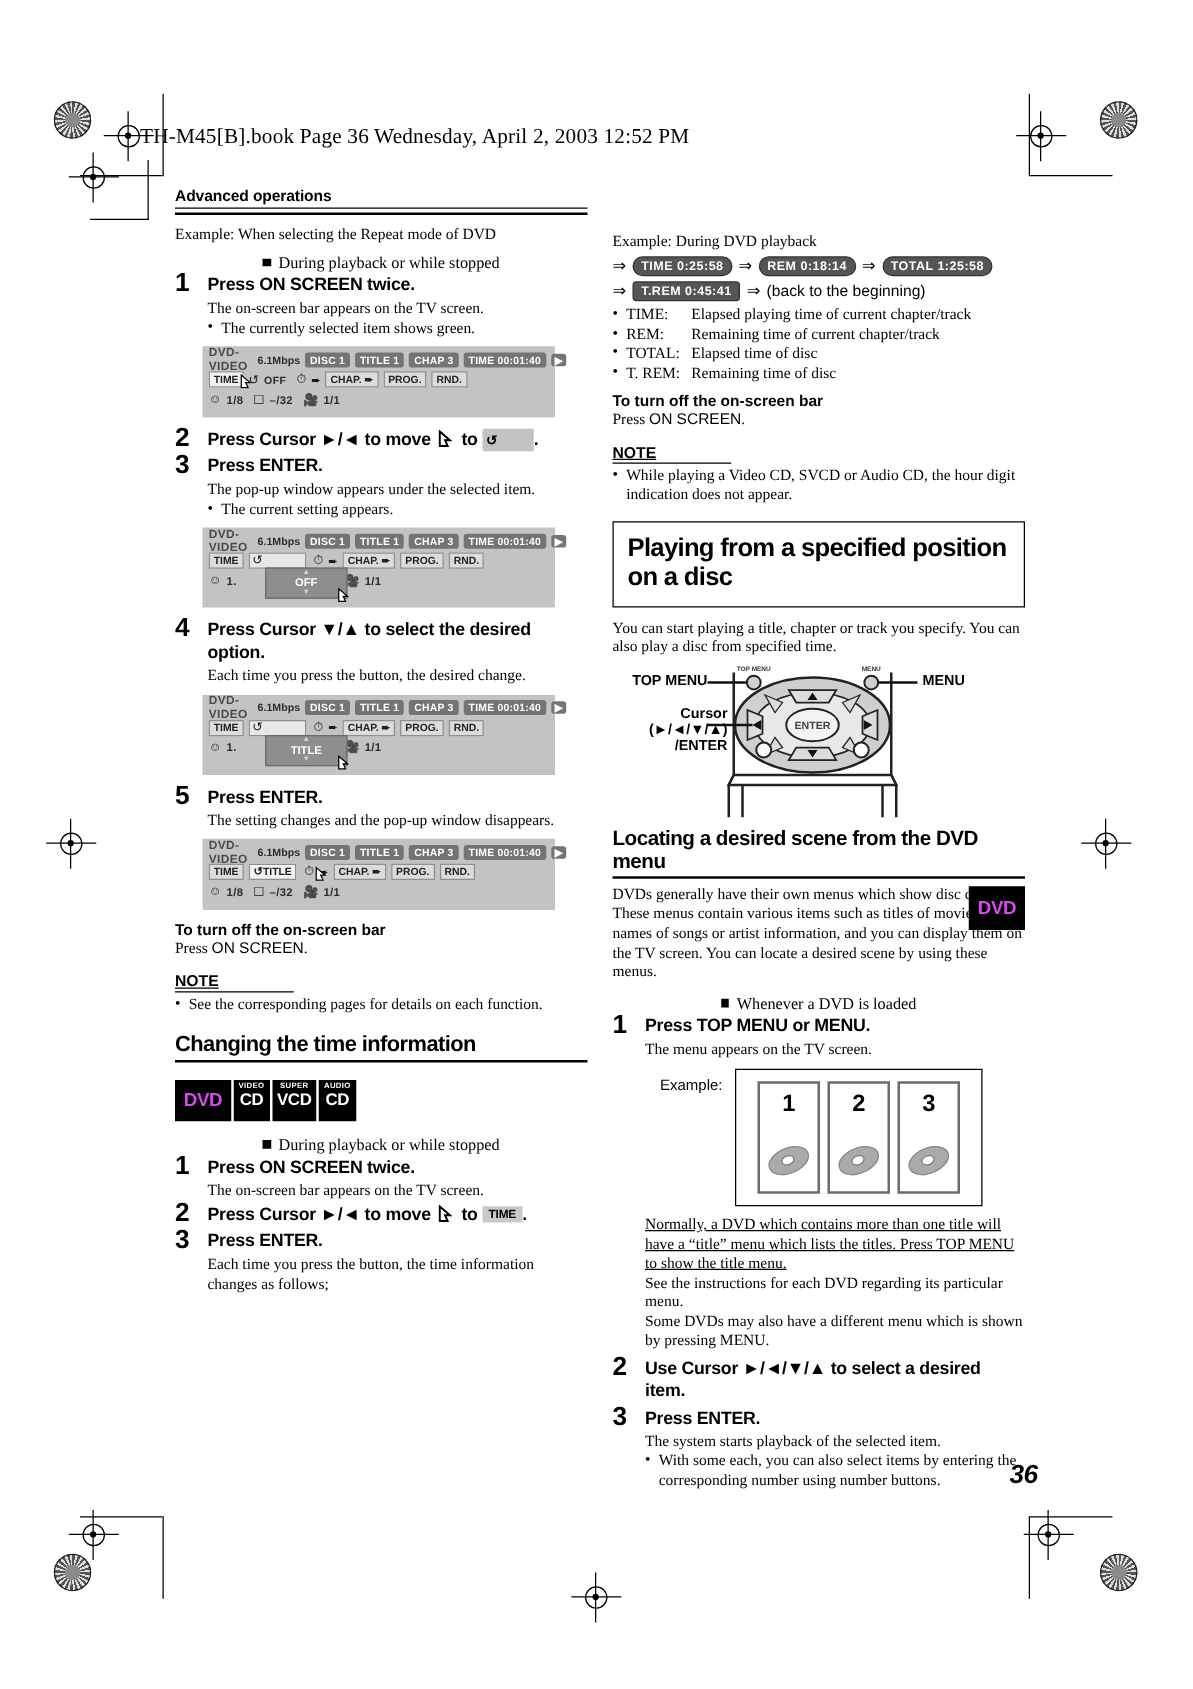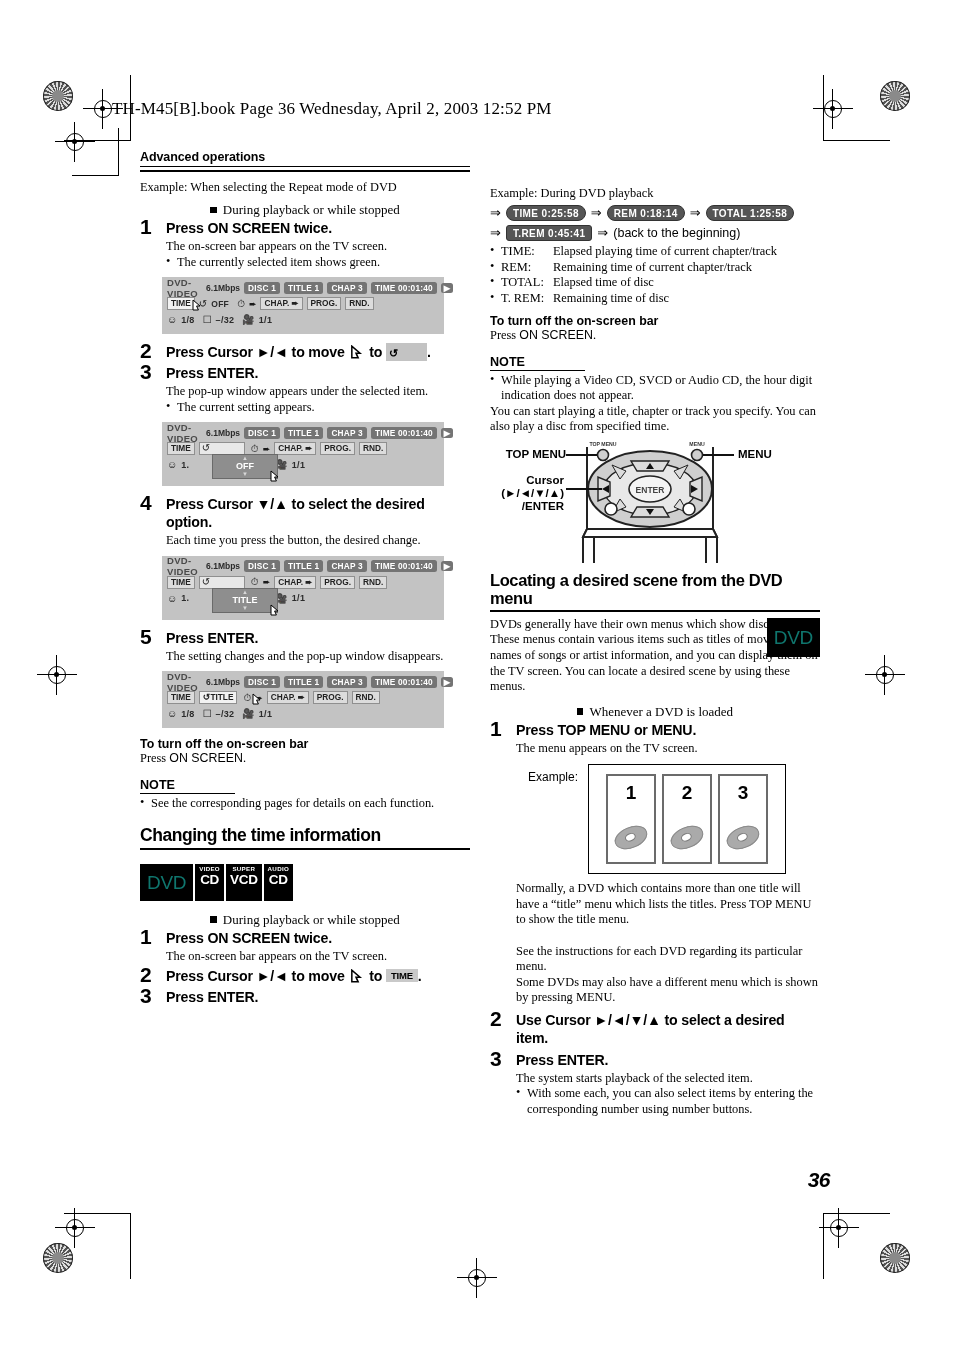--- a/index.html
+++ b/index.html
@@ -46,21 +46,21 @@
   .step .num{position:absolute;left:0;top:-3px;font-family:"Liberation Sans",sans-serif;font-weight:bold;font-size:21px;line-height:1;}
   .step .txt{font-family:"Liberation Sans",sans-serif;font-weight:bold;font-size:14.2px;line-height:1.16;letter-spacing:-.2px;}
   .sub{font-size:12.4px;line-height:1.25;margin:1px 0 0 26px;}
   .sub.tight{margin-top:0;}
   .bul{font-size:12.4px;line-height:1.25;margin:0 0 0 26px;padding-left:11px;position:relative;}
   .bul::before{content:"•";position:absolute;left:0;top:-1px;}
   .bulp{font-size:12.4px;line-height:1.25;margin:0;padding-left:11px;position:relative;}
   .bulp::before{content:"•";position:absolute;left:0;top:-1px;}
 
   .bold-s{font-family:"Liberation Sans",sans-serif;font-weight:bold;font-size:12.4px;margin:9px 0 0 0;}
-  .note-t{font-family:"Liberation Sans",sans-serif;font-weight:bold;font-size:12.6px;margin:9px 0 0 0;display:inline-block;border-bottom:1.6px solid #000;padding:0 60px 1px 0;}
+  .note-t{font-family:"Liberation Sans",sans-serif;font-weight:bold;font-size:12.6px;margin:9px 0 0 0;display:inline-block;border-bottom:1.6px solid #000;padding:0 60px 1px 0;text-decoration:underline;}
   .sans{font-family:"Liberation Sans",sans-serif;}
 
   
   .osb{background:#c3c3c3;width:272px;padding:4px 5px 5px 5px;margin:7px 0 9px 0;position:relative;font-family:"Liberation Sans",sans-serif;}
   .osb .row{display:flex;align-items:center;gap:4px;height:13px;margin-bottom:3px;}
   .osb .row:last-child{margin-bottom:0;}
   .chip{background:#747474;color:#fff;font-size:8.3px;font-weight:bold;padding:1px 4px;border-radius:2.5px;letter-spacing:.2px;line-height:10px;white-space:nowrap;}
   .lbl{color:#4a4a4a;font-size:9.5px;font-weight:bold;letter-spacing:.3px;}
   .lbl.dk{color:#2b2b2b;}
   .mb{color:#2b2b2b;font-size:8.5px;font-weight:bold;}
@@ -72,21 +72,21 @@
          font-family:"Liberation Sans",sans-serif;font-weight:bold;font-size:9px;line-height:11px;padding:1px 0 1px 0;}
   .popup .ar{font-size:6px;line-height:5px;color:#d8d8d8;}
   .cursorarrow{position:absolute;width:10px;height:12px;}
 
   
   .badges{display:flex;gap:2px;}
   .badge{background:#000;color:#fff;font-family:"Liberation Sans",sans-serif;font-weight:bold;
          text-align:center;padding:2px 4px 3px 4px;line-height:1;}
   .badge .tiny{font-size:6.2px;display:block;letter-spacing:.3px;margin-bottom:1px;}
   .badge .big{font-size:13.5px;display:block;letter-spacing:-.3px;}
-  .dvdbox{background:#000;color:#0f766e;font-family:"Liberation Sans",sans-serif;font-weight:normal;font-size:19px;
+  .dvdbox{background:#000;color:#d946ef;font-family:"Liberation Sans",sans-serif;font-weight:bold;font-size:15px;
           padding:9px 7px;line-height:1;letter-spacing:-.3px;}
 
   
   .boxhead{border:1.6px solid #000;padding:10px 11px 11px 11px;margin:13px 0 9px 0;}
   .boxhead h1{font-family:"Liberation Sans",sans-serif;font-weight:bold;font-size:20.5px;line-height:1.12;margin:0;letter-spacing:-.55px;}
 
   
   .trow{display:flex;align-items:center;gap:5px;font-size:12.4px;margin:4px 0 3px 0;}
   .tchip{background:#555;color:#fff;font-family:"Liberation Sans",sans-serif;font-weight:bold;font-size:10px;
          padding:1.5px 6px;border-radius:8px;letter-spacing:.4px;border:1px solid #333;}
@@ -415,20 +415,21 @@
           </svg>
         <span>to</span>
         <span style="background:#c9c9c9;display:inline-block;padding:1px 5px;font-size:9.5px;vertical-align:2px;">TIME</span><span>.</span>
       </span>
     </div>
 
     <div class="step" style="margin-top:3px;">
       <span class="num">3</span>
       <span class="txt">Press ENTER.</span>
     </div>
+    <p class="sub">Each time you press the button, the time information changes as follows;</p>
 
   </div>
 
   <div class="colR">
 
     <div style="height:36px;"></div>
 
     <p class="ex" style="margin-bottom:4px;">Example: During DVD playback</p>
 
     <div class="trow">
@@ -452,20 +453,23 @@
       <p class="bulp"><span style="display:inline-block;width:52px;">TOTAL:</span><span>Elapsed time of disc</span></p>
       <p class="bulp"><span style="display:inline-block;width:52px;">T. REM:</span><span>Remaining time of disc</span></p>
     </div>
 
     <p class="bold-s" style="margin-top:8px;">To turn off the on-screen bar</p>
     <p class="body" style="margin-bottom:2px;"><span>Press </span><span class="sans">ON SCREEN</span><span>.</span></p>
 
     <div class="note-t">NOTE</div>
     <p class="bulp" style="margin-top:2px;">While playing a Video CD, SVCD or Audio CD, the hour digit indication does not appear.</p>
 
+    <div class="boxhead">
+      <h1>Playing from a specified position on a disc</h1>
+    </div>
 
     <p class="body">You can start playing a title, chapter or track you specify. You can also play a disc from specified time.</p>
 
     
     <div class="rmt">
       <svg viewBox="0 0 320 122" style="width:320px;height:122px;">
 
         <path d="M97 6 L97 88 L93 96 L93 122 M223 6 L223 88 L227 96 L227 122" fill="none" stroke="#222" stroke-width="2"></path>
         <path d="M97 88 L223 88 L227 96 L93 96 Z" fill="#fff" stroke="#222" stroke-width="2"></path>
         <path d="M104 96 L104 122 M216 96 L216 122" fill="none" stroke="#222" stroke-width="2"></path>
@@ -501,21 +505,21 @@
 
         <circle cx="207" cy="14" r="5.5" fill="#cfcfcf" stroke="#222" stroke-width="1.6"></circle>
         <text x="207" y="5" font-family="Liberation Sans, sans-serif" font-size="5.2" font-weight="bold" text-anchor="middle" fill="#333">MENU</text>
 
         <line x1="76" y1="14" x2="107" y2="14" stroke="#111" stroke-width="2"></line>
         <line x1="244" y1="14" x2="213" y2="14" stroke="#111" stroke-width="2"></line>
         <line x1="76" y1="48" x2="112" y2="48" stroke="#111" stroke-width="2"></line>
       </svg>
       <div style="position:absolute;left:0;top:7px;width:76px;text-align:right;font-family:'Liberation Sans',sans-serif;font-weight:bold;font-size:11.5px;">TOP MENU</div>
       <div style="position:absolute;left:248px;top:7px;font-family:'Liberation Sans',sans-serif;font-weight:bold;font-size:11.5px;">MENU</div>
-      <div style="position:absolute;left:0;top:33px;width:74px;text-align:right;font-family:'Liberation Sans',sans-serif;font-weight:bold;font-size:11.5px;line-height:1.15;">
+      <div style="position:absolute;left:18px;top:33px;width:74px;text-align:right;font-family:'Liberation Sans',sans-serif;font-weight:bold;font-size:11.5px;line-height:1.15;">
         <div>Cursor</div>
         <div>(►/◄/▼/▲)</div>
         <div>/ENTER</div>
       </div>
     </div>
 
     <h1 class="head2" style="margin-top:8px;">Locating a desired scene from the DVD menu</h1>
     <div class="rule-thick" style="margin-top:2px;margin-bottom:5px;"></div>
 
     <div style="position:relative;">
@@ -543,21 +547,21 @@
             <span class="n">2</span>
             <span class="disc"></span>
           </div>
         <div class="card">
             <span class="n">3</span>
             <span class="disc"></span>
           </div>
       </div>
     </div>
 
-    <p class="sub tight" style="margin-bottom:16px;">Normally, a DVD which contains more than one title will have a “title” menu which lists the titles. Press TOP MENU to show the title menu.</p>
+    <p class="sub tight" style="margin-bottom:0;text-decoration:underline;">Normally, a DVD which contains more than one title will have a “title” menu which lists the titles. Press TOP MENU to show the title menu.</p>
     <p class="sub tight" style="margin-bottom:0;">See the instructions for each DVD regarding its particular menu.</p>
     <p class="sub tight" style="margin-bottom:0;">Some DVDs may also have a different menu which is shown by pressing MENU.</p>
 
     <div class="step" style="margin-top:5px;">
       <span class="num">2</span>
       <span class="txt">Use Cursor ►/◄/▼/▲ to select a desired item.</span>
     </div>
 
     <div class="step" style="margin-top:4px;">
       <span class="num">3</span>

